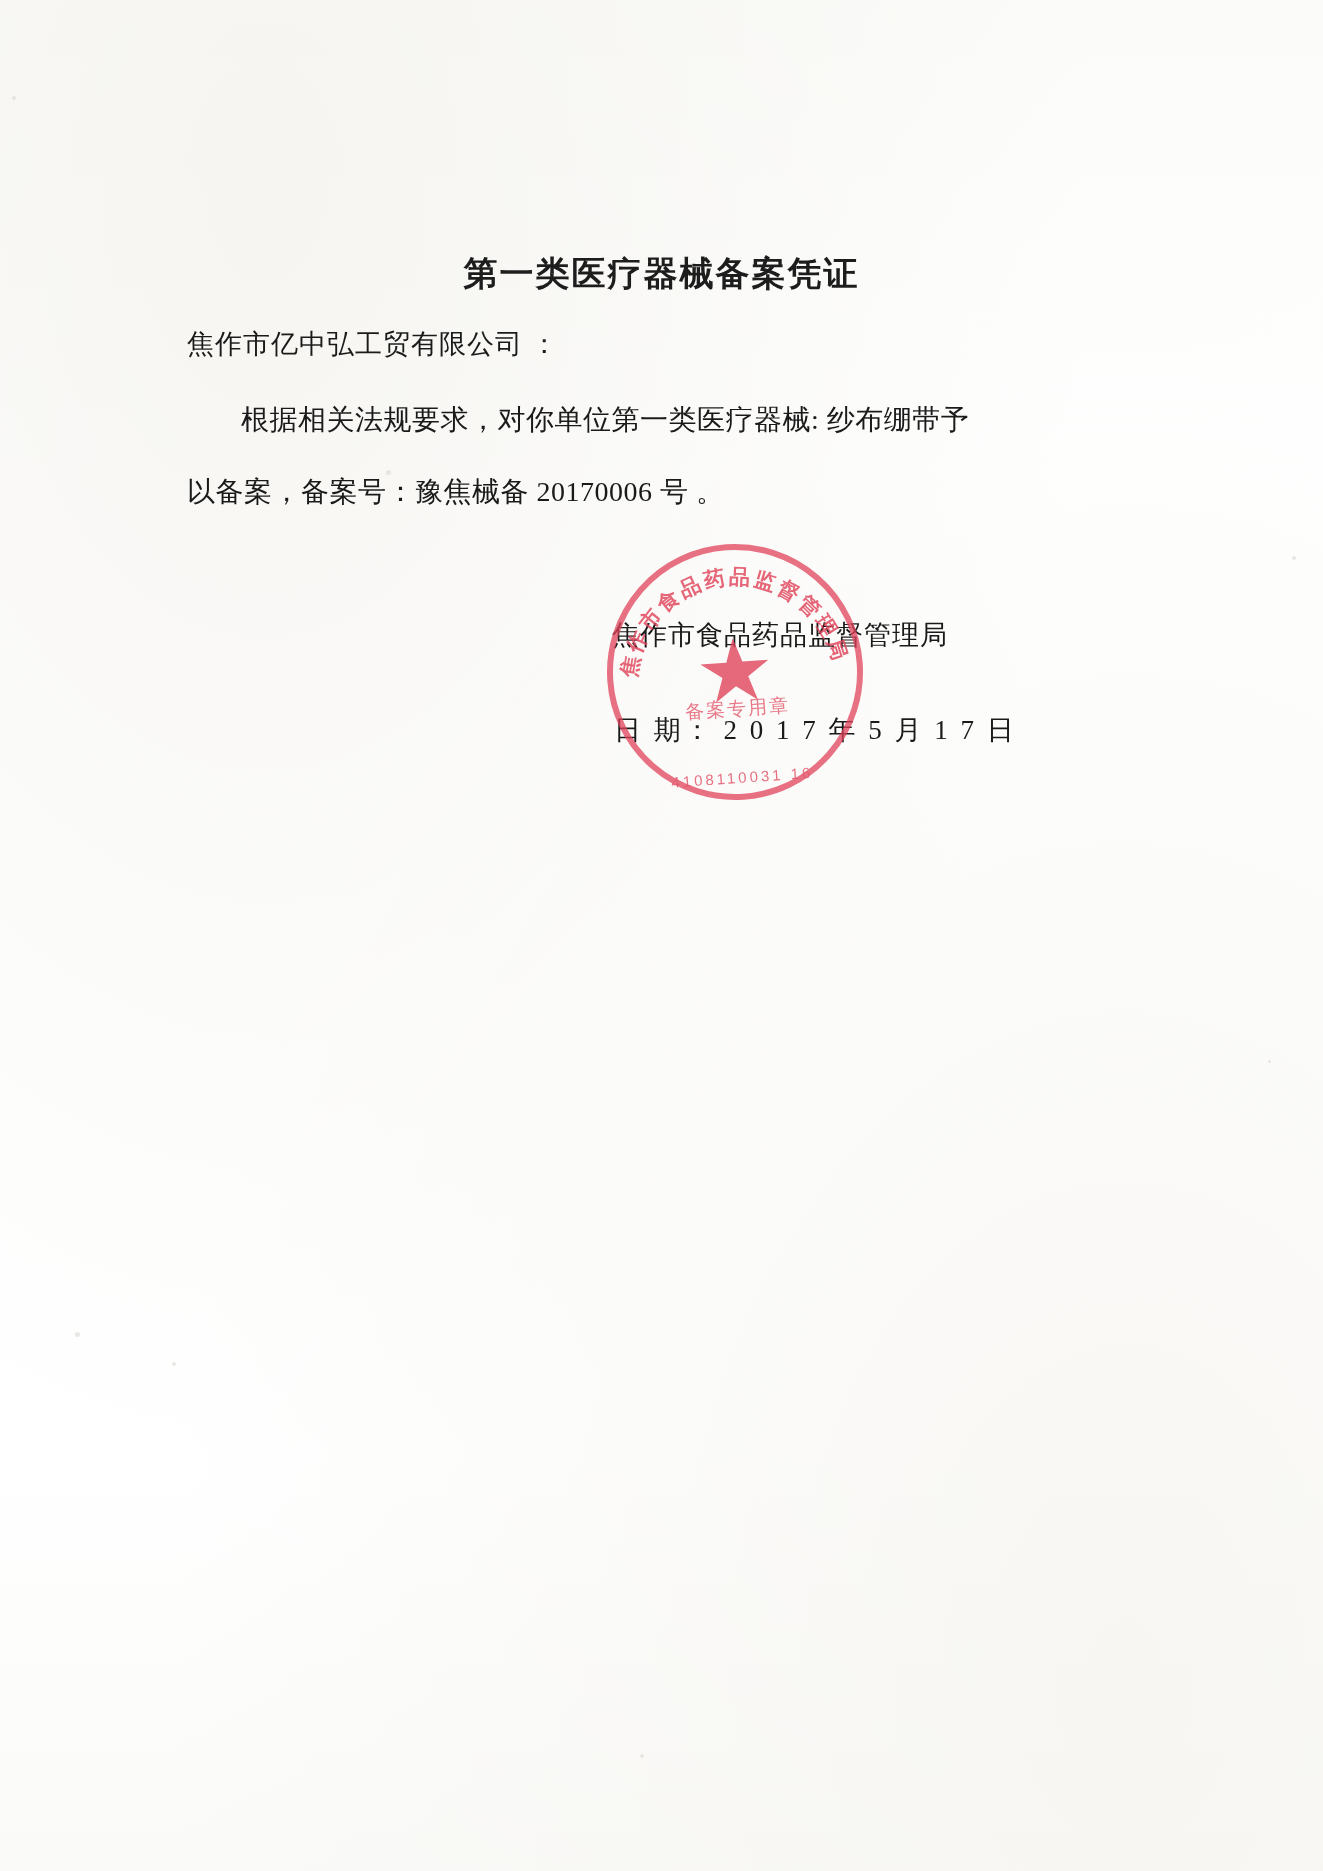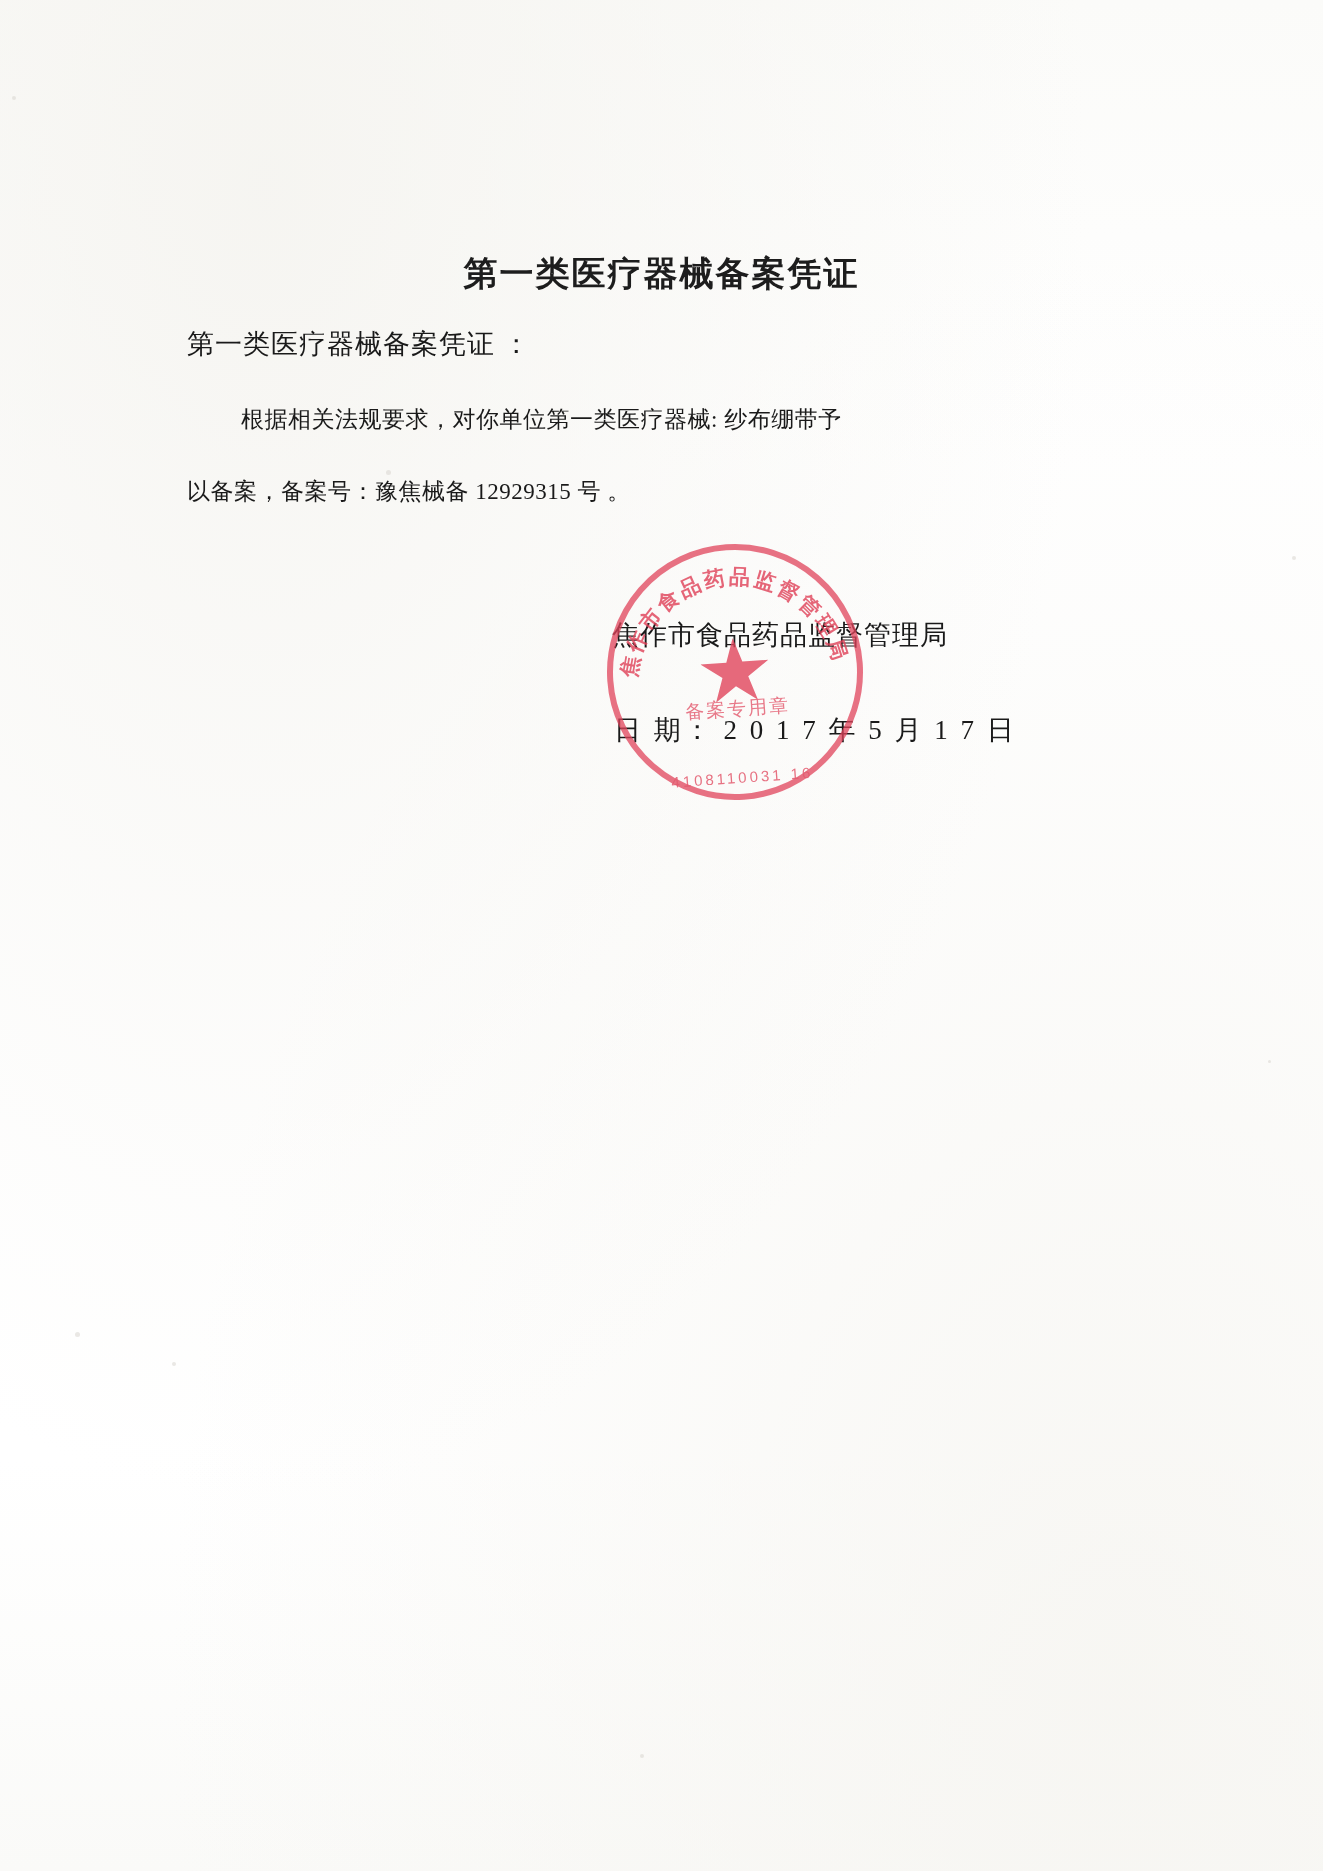--- a/index.html
+++ b/index.html
@@ -55,21 +55,21 @@
     font-size: 27px;
     letter-spacing: 1px;
     color: #1a1a1a;
   }
 
   .body-block {
     position: absolute;
     top: 384px;
     left: 187px;
     width: 908px;
-    font-size: 23px;
+    font-size: 28px;
     line-height: 72px;
     letter-spacing: 0.5px;
     color: #1a1a1a;
   }
   .body-block .indent {
     display: block;
     text-indent: 54px;
   }
 
   .signature-org {
@@ -165,25 +165,25 @@
   <div class="speck" style="left:12px;  top:96px;  width:4px;  height:4px;"></div>
   <div class="speck" style="left:386px; top:470px; width:5px;  height:5px;"></div>
   <div class="speck" style="left:75px;  top:1332px;width:5px;  height:5px;"></div>
   <div class="speck" style="left:172px; top:1362px;width:4px;  height:4px;"></div>
   <div class="speck" style="left:1292px;top:556px; width:4px;  height:4px;"></div>
   <div class="speck" style="left:1268px;top:1060px;width:3px;  height:3px;"></div>
   <div class="speck" style="left:640px; top:1754px;width:4px;  height:4px;"></div>
 
   <h1 class="doc-title">第一类医疗器械备案凭证</h1>
 
-  <div class="addressee">第一类医疗器械备案凭证 ：</div>
+  <div class="addressee">焦作市亿中弘工贸有限公司 ：</div>
 
   <div class="body-block">
     <span class="indent">根据相关法规要求，对你单位第一类医疗器械: 纱布绷带予</span>
-    <span>以备案，备案号：豫焦械备 12929315 号 。</span>
+    <span>以备案，备案号：豫焦械备 20170006 号 。</span>
   </div>
 
   <div class="signature-org">焦作市食品药品监督管理局</div>
 
   <div class="signature-date">日 期： 2 0 1 7 年 5 月 1 7 日</div>
 
   <div class="seal">
     <div class="seal-ring"></div>
     <div class="seal-arc-text">
       <svg viewBox="0 0 256 256">

